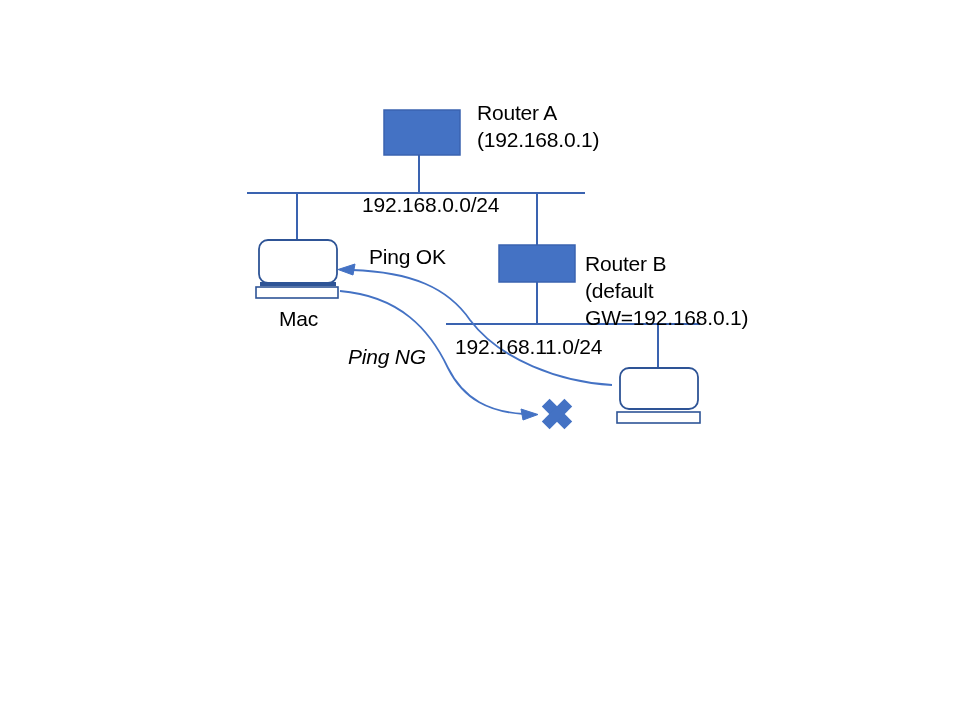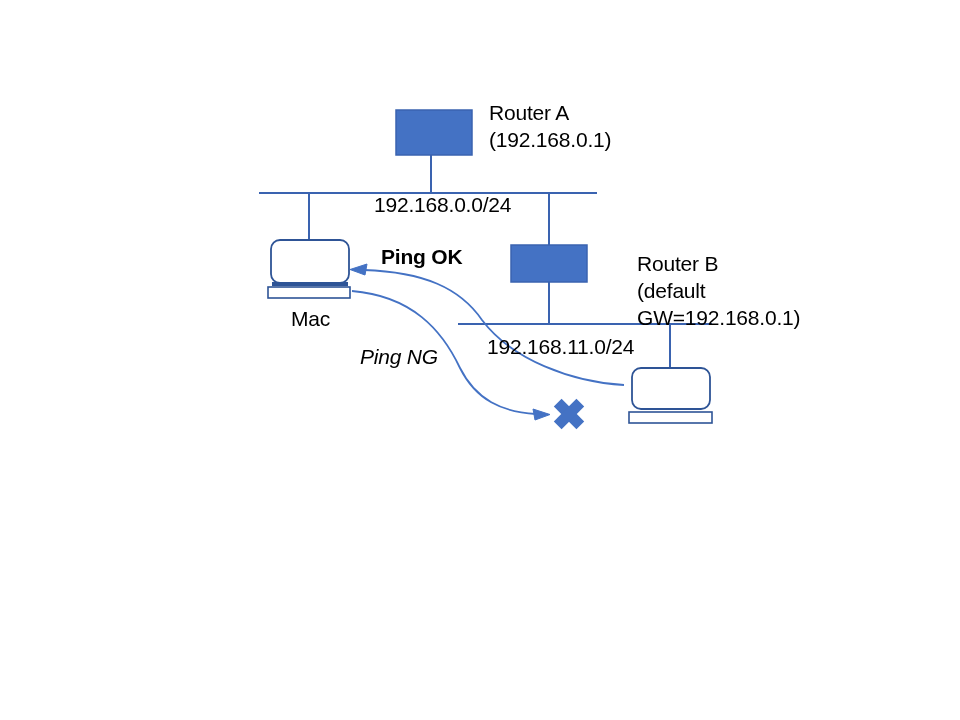--- a/index.html
+++ b/index.html
@@ -11,21 +11,21 @@
   body {
     width: 960px;
     height: 720px;
     position: relative;
     overflow: hidden;
     font-family: "Liberation Sans", "DejaVu Sans", sans-serif;
     color: #000000;
   }
   #diagram-root {
     position: absolute;
-    left: 12px;
+    left: 0;
     top: 0;
     width: 764px;
     height: 720px;
   }
   svg.canvas {
     position: absolute;
     left: 0;
     top: 0;
     width: 960px;
     height: 720px;
@@ -92,25 +92,25 @@
       <rect x="-5.5" y="-16" width="11" height="32" fill="#4472C4"></rect>
     </g>
 
   </svg>
 
   <div class="lbl lbl-2line" style="left:477px; top:99px;">Router A
 (192.168.0.1)</div>
 
   <div class="lbl" style="left:362px; top:191px;">192.168.0.0/24</div>
 
-  <div class="lbl lbl-2line" style="left:585px; top:250px;margin-left:40px;">Router B
+  <div class="lbl lbl-2line" style="left:585px; top:250px;">Router B
 (default GW=192.168.0.1)</div>
 
-  <div class="lbl" style="left:369px; top:243px;font-weight:bold;">Ping OK</div>
+  <div class="lbl" style="left:369px; top:243px;">Ping OK</div>
 
   <div class="lbl" style="left:279px; top:305px;">Mac</div>
 
   <div class="lbl" style="left:348px; top:343px;font-style:italic;">Ping NG</div>
 
-  <div class="lbl" style="left:455px; top:333px;margin-left:20px;">192.168.11.0/24</div>
+  <div class="lbl" style="left:455px; top:333px;">192.168.11.0/24</div>
 
 
 </div>
 
 </body></html>

